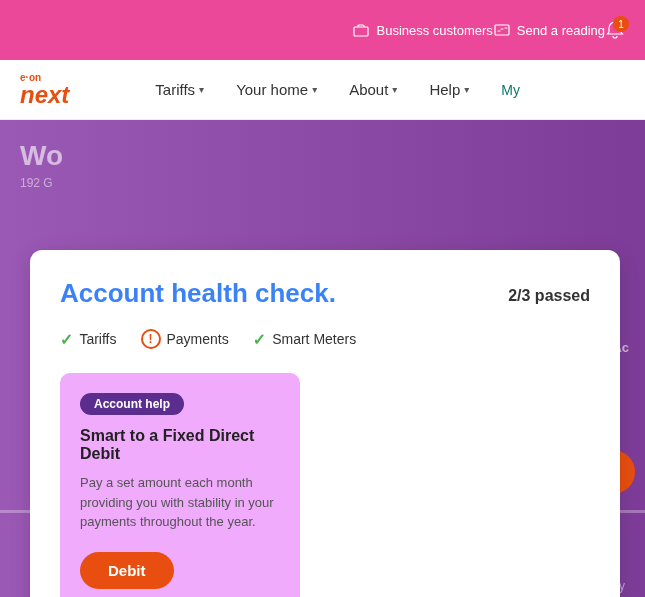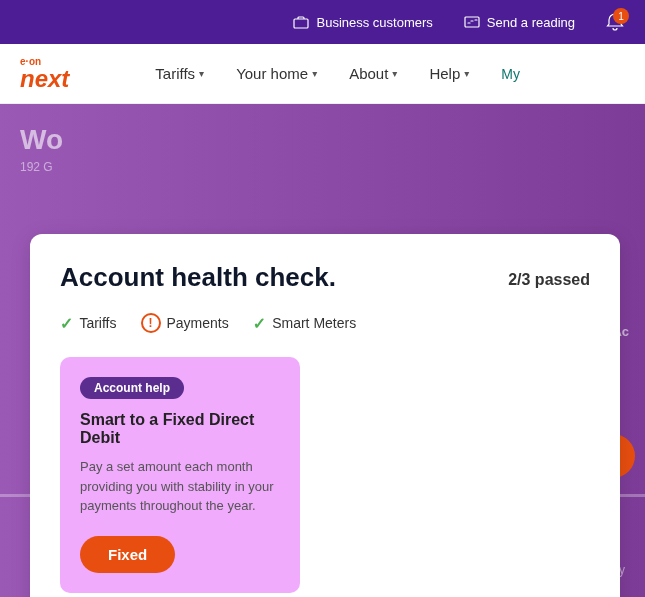--- a/index.html
+++ b/index.html
@@ -8,27 +8,26 @@
       font-family: Arial, sans-serif;
       width: 645px;
       height: 597px;
       overflow: hidden;
       position: relative;
       background: #e8e0f0;
     }
 
     
     .top-bar {
-      background: #4c1d95;
-      height: 44px;
+      background: #ec4899;
+      height: 60px;
       display: flex;
       align-items: center;
       justify-content: flex-end;
       padding: 0 20px;
-      gap: 30px;
     }
 
     .top-bar-item {
       display: flex;
       align-items: center;
       gap: 6px;
       color: #fff;
       font-size: 13px;
       cursor: pointer;
     }
@@ -123,21 +122,21 @@
     .card-header {
       display: flex;
       justify-content: space-between;
       align-items: flex-start;
       margin-bottom: 20px;
     }
 
     .card-title {
       font-size: 26px;
       font-weight: bold;
-      color: #0f172a;
+      color: #3b82f6;
     }
 
     .passed-badge {
       font-size: 16px;
       font-weight: bold;
       color: #333;
       margin-top: 9px;
     }
 
     .checks-row {
@@ -381,21 +380,21 @@
       <div class="check-item">
         <span class="check-green">✓</span>
         <span>Smart Meters</span>
       </div>
     </div>
 
     <div class="info-card">
       <div class="account-help-badge">Account help</div>
       <div class="info-card-title">Smart to a Fixed Direct Debit</div>
       <div class="info-card-text">Pay a set amount each month providing you with stability in your payments throughout the year.</div>
-      <button class="switch-btn">Fixed</button>
+      <button class="switch-btn">Debit</button>
     </div>
   </div>
 
   <div class="bg-right-text">
     <div>t paym</div>
     <div>payme</div>
     <div>ment is</div>
     <div>s after</div>
     <div>issued.</div>
   </div>

